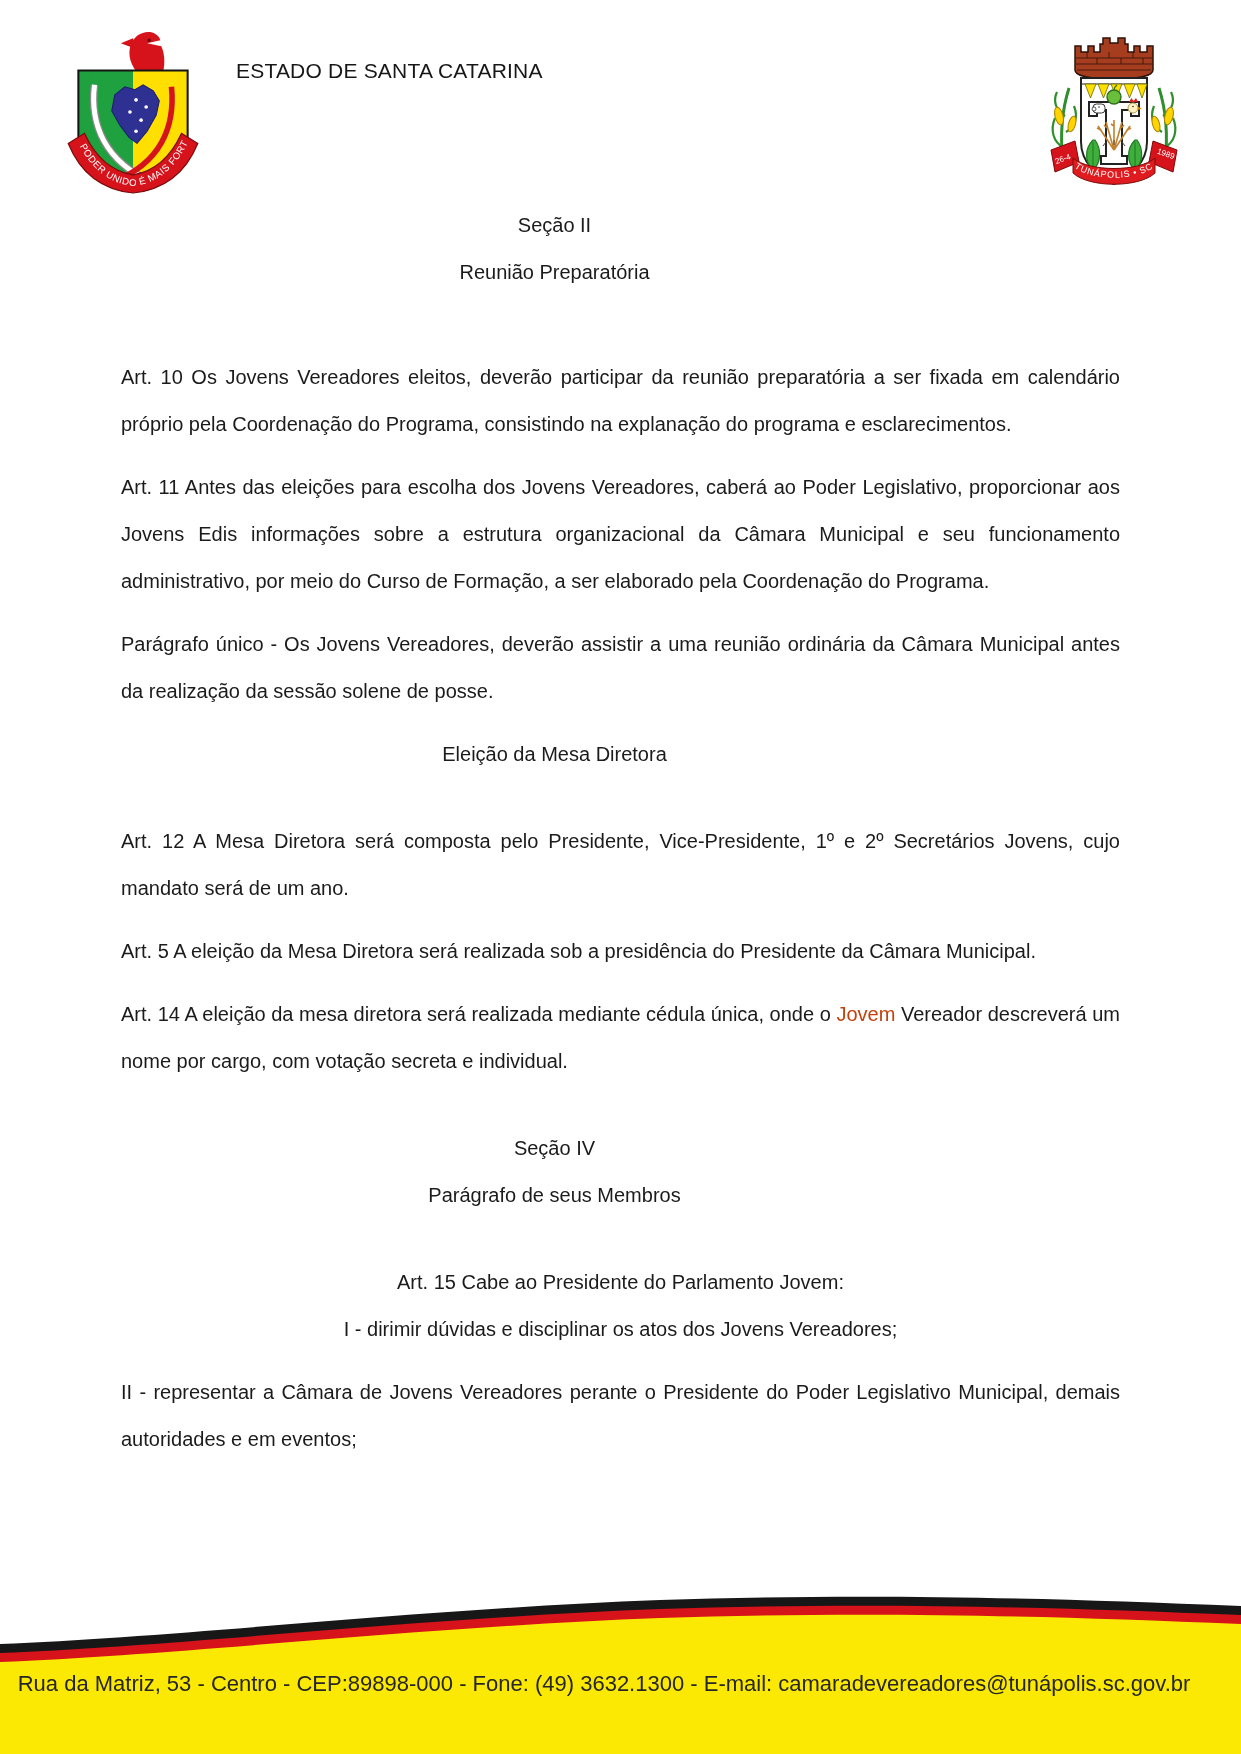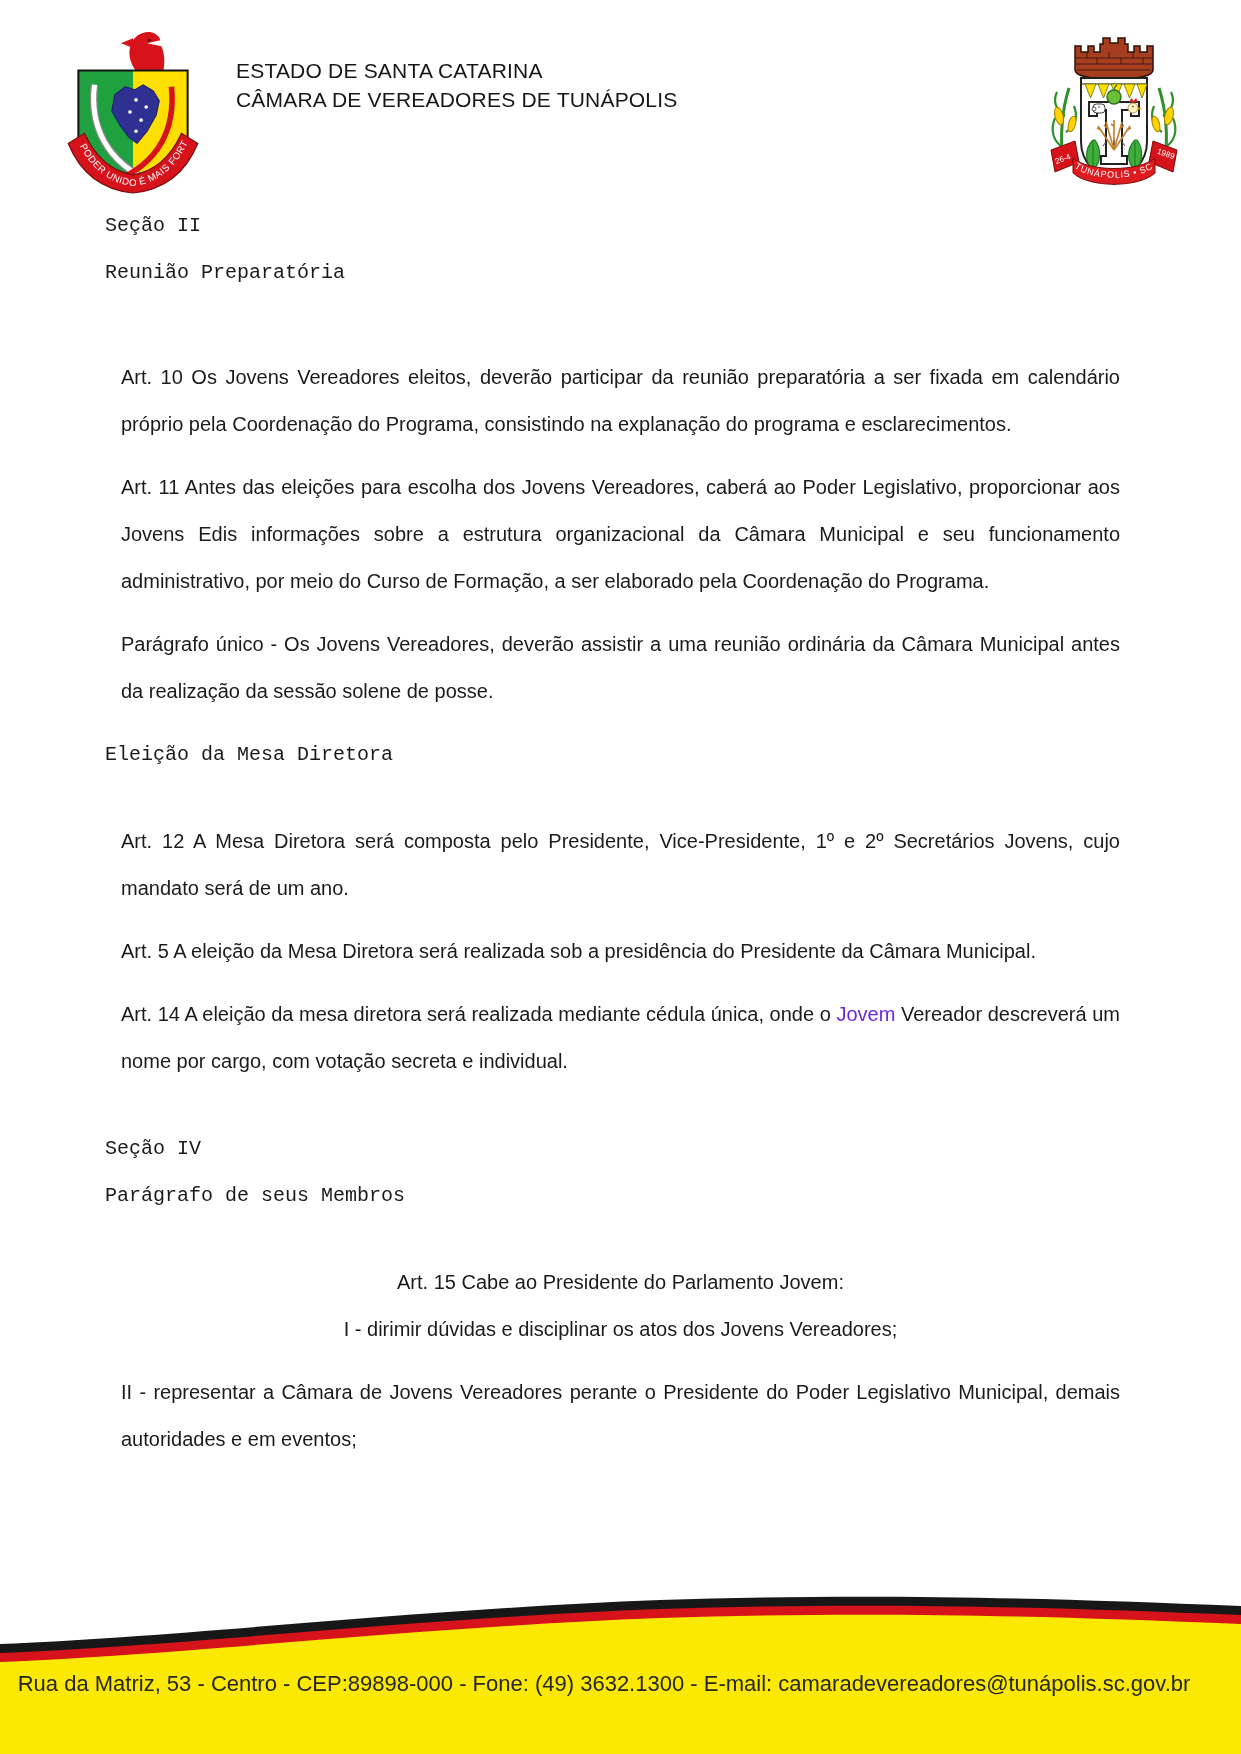--- a/index.html
+++ b/index.html
@@ -22,27 +22,27 @@
     margin-left:26px; margin-top:34px;
     font-size:21px; line-height:29px; color:#171717;
     letter-spacing:0.2px;
   }
   .municipal-logo { margin-left:auto; width:142px; height:164px; margin-top:8px; flex:0 0 auto; }
   
   .content {
     position:absolute; top:194px; left:105px; right:105px;
     font-size:20px; line-height:47px; color:#1b1b1b;
   }
-  .heading { text-align:left; padding-right:132px; margin:0;font-family:Liberation Mono, monospace; }
+  .heading { text-align:center; padding-right:132px; margin:0; }
   .para { text-align:justify; margin:16px; }
   .item { text-align:center; margin:0; }
   .mt-first { margin-top:8px; }
   .mt-para  { margin-top:58px; }
   .mt-sect  { margin-top:40px; }
-  .highlight { color:#6d28d9; }
+  .highlight { color:#c2410c; }
   
   .footer { position:absolute; left:0; bottom:0; width:1208px; height:180px; }
   .footer-wave { position:absolute; left:0; top:0; width:1241px; height:180px; display:block; }
   .footer-text {
     position:absolute; left:0; right:0; top:97px;
     text-align:center;
     font-size:22px; color:#262626;
   }
 </style>
 </head>
@@ -78,21 +78,20 @@
 
       <path d="M12,120 L28,110 C40,136 56,148 76,151 C96,148 112,136 124,110 L140,120 C127,152 104,166 76,169 C48,166 25,152 12,120 Z" fill="#d6121b" stroke="#7a0b0b" stroke-width="1.2"></path>
       <path id="sc-motto-path" d="M22,120 C36,148 55,160 76,162 C97,160 116,148 130,120" fill="none"></path>
       <text font-size="9.5" fill="#ffffff" font-family="Liberation Sans, sans-serif" letter-spacing="0.5">
         <textPath href="#sc-motto-path" startOffset="50%" text-anchor="middle">O PODER UNIDO É MAIS FORTE</textPath>
       </text>
     </svg>
 
     <div class="header-text">
       <div>ESTADO DE SANTA CATARINA</div>
-      <div>CÂMARA DE VEREADORES DE TUNÁPOLIS</div>
     </div>
 
     <svg class="municipal-logo" viewBox="0 0 142 164">
 
       <g>
         <path d="M32,40 V16 H38 V22 H45 V16 H51 V22 H57 V14 H60 V8 H67 V13 H75 V8 H82 V14 H85 V22 H91 V16 H97 V22 H104 V16 H110 V40 C110,46 94,49 71,49 C48,49 32,46 32,40 Z" fill="#a63d1f" stroke="#2d130a" stroke-width="1.5"></path>
         <g stroke="#2d130a" stroke-width="0.8">
           <line x1="33" y1="28" x2="109" y2="28"></line>
           <line x1="33" y1="34" x2="109" y2="34"></line>
           <line x1="34" y1="40" x2="108" y2="40"></line>

